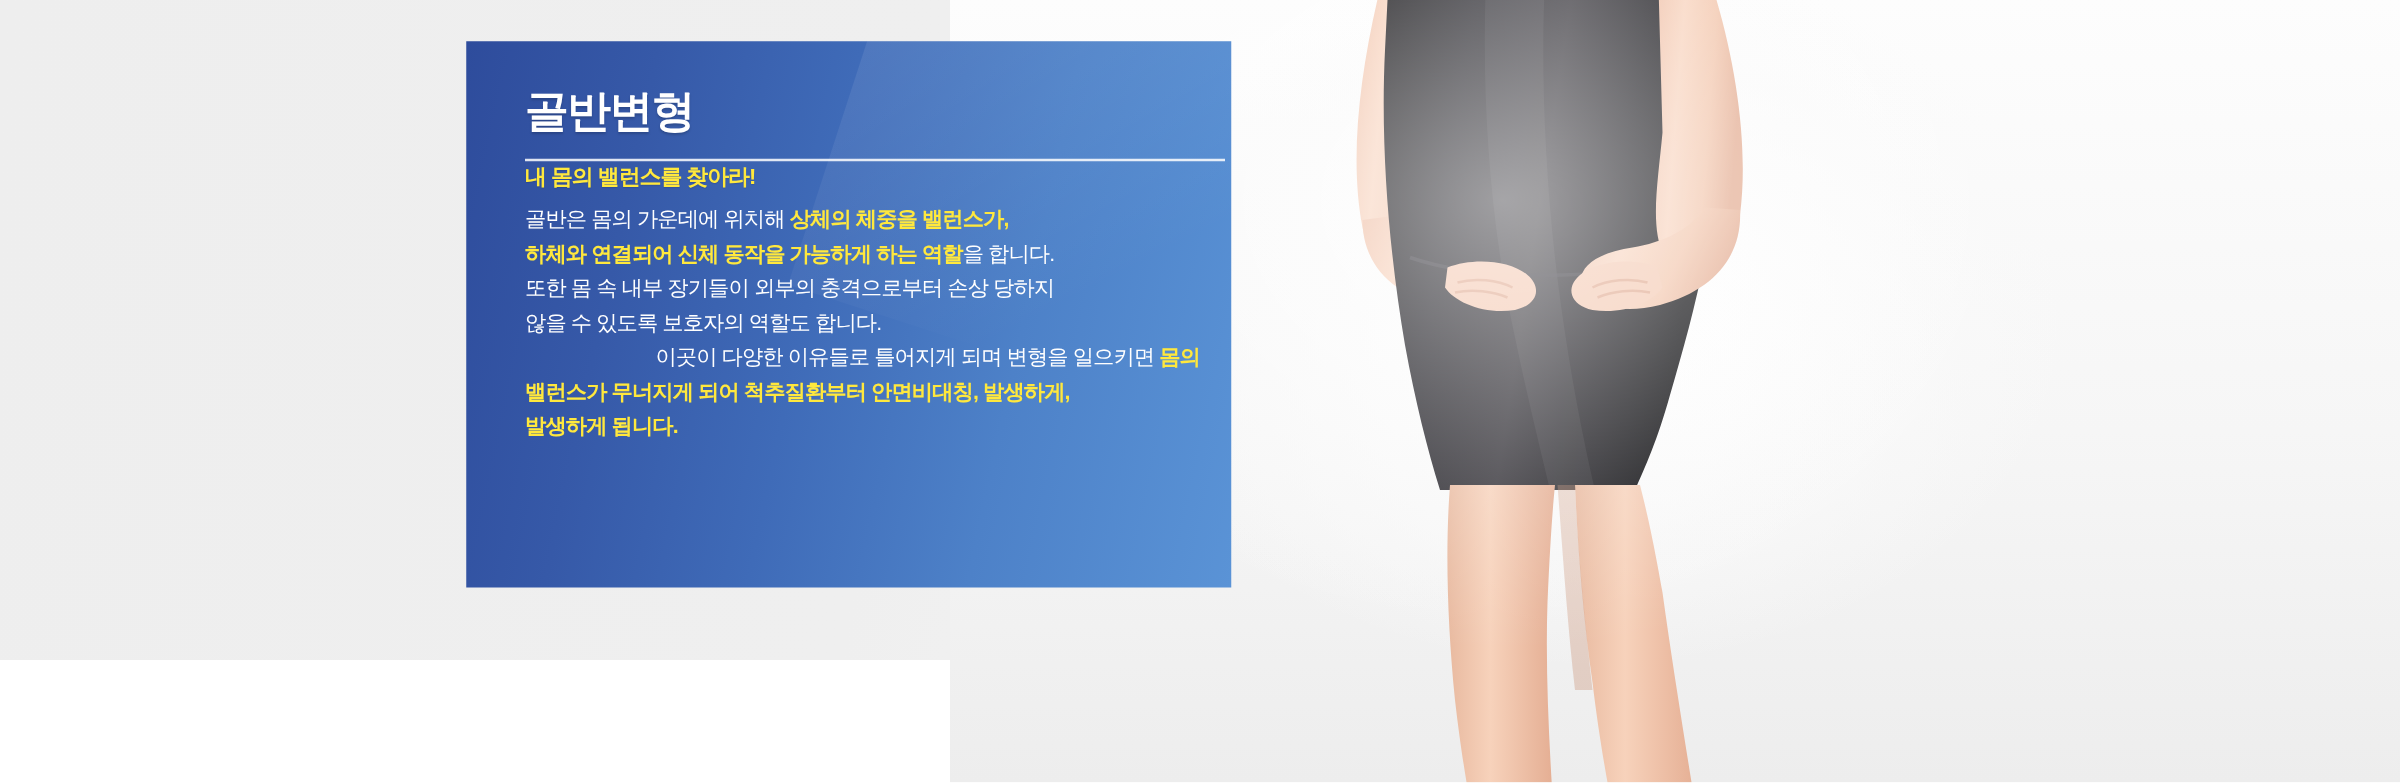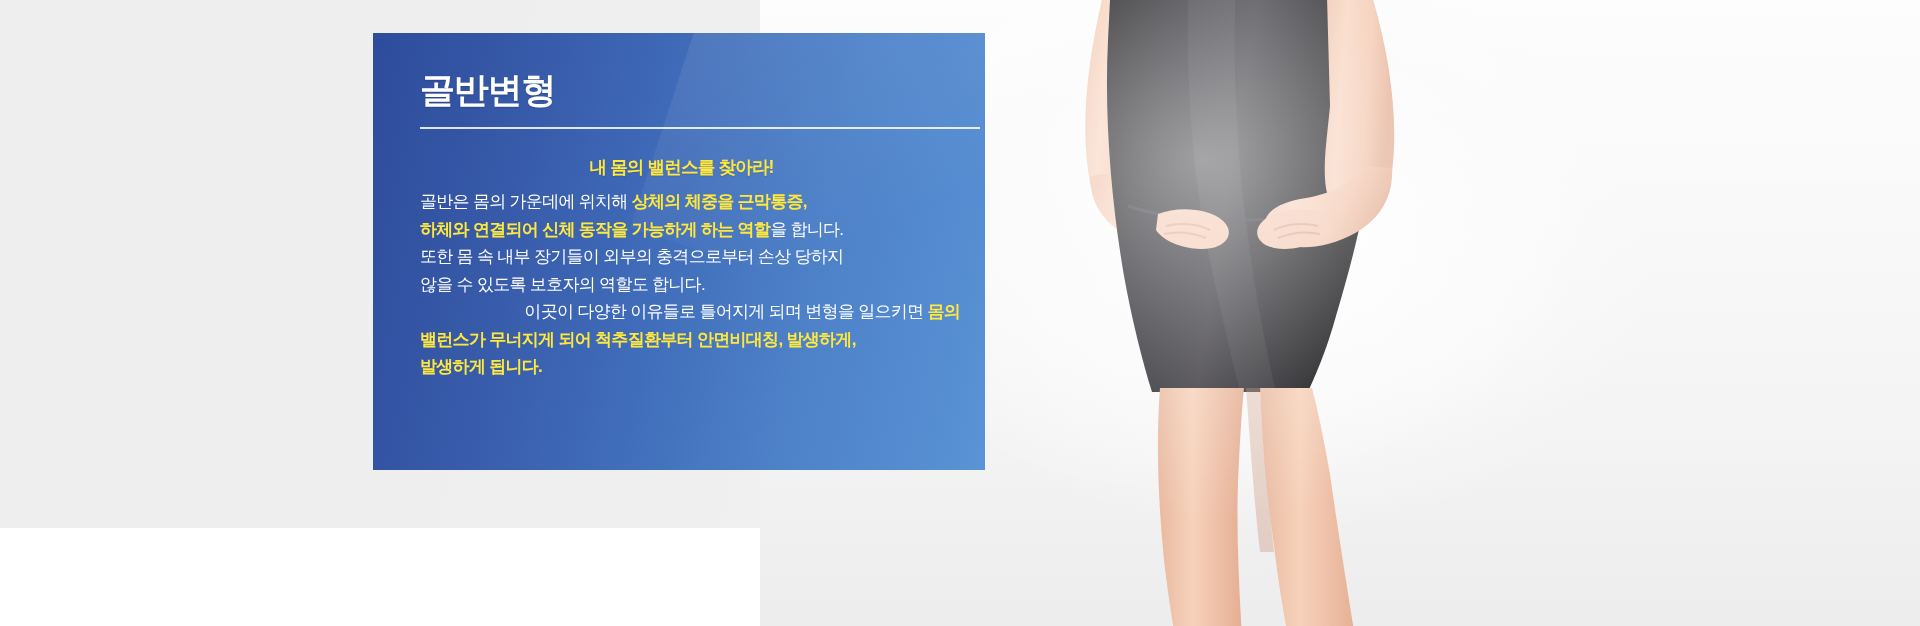--- a/index.html
+++ b/index.html
@@ -59,27 +59,25 @@
     text-shadow: 0 1px 2px rgba(0,0,0,.18);
   }
   .title-rule {
     margin-top: 16px;
     height: 2px;
     width: 560px;
     background: rgba(255,255,255,.85);
   }
 
   .panel-sub {
-    margin-top: 26px;
     color: #ffe83d;
     font-size: 17.5px;
     font-weight: 700;
     letter-spacing: -0.8px;
     text-shadow: 0 1px 1px rgba(0,0,0,.12);
-    text-align: center;
   }
 
   .panel-body {
     margin-top: 9px;
     color: #ffffff;
     font-size: 17px;
     line-height: 1.62;
     letter-spacing: -0.7px;
     width: 540px;
   }
@@ -155,21 +153,21 @@
   </div>
 
   <div class="panel">
     <div class="panel-sheen"></div>
     <div class="panel-inner">
       <h1 class="panel-title">골반변형</h1>
       <div class="title-rule"></div>
       <div class="panel-sub">내 몸의 밸런스를 찾아라!</div>
       <div class="panel-body" id="panel-body">
           <p>
-            <span style="display: block;"><span>골반은  몸의  가운데에  위치해  </span><span class="hl">상체의  체중을  근막통증,</span></span>
+            <span style="display: block;"><span>골반은  몸의  가운데에  위치해  </span><span class="hl">상체의  체중을  밸런스가,</span></span>
             <span style="display: block;"><span class="hl">하체와 연결되어 신체 동작을 가능하게 하는 역할</span><span>을  합니다.</span></span>
           </p>
           <p>
             <span style="display: block;"><span>또한  몸  속  내부  장기들이  외부의  충격으로부터  손상  당하지</span></span>
             <span style="display: block;"><span>않을 수 있도록 보호자의 역할도 합니다.</span></span>
           </p>
           <p>
             <span style="display: block; text-align: right;"><span>이곳이 다양한 이유들로 틀어지게 되며 변형을 일으키면 </span><span class="hl">몸의</span></span>
             <span style="display: block;"><span class="hl">밸런스가 무너지게 되어 척추질환부터 안면비대칭, 발생하게,</span></span>
             <span style="display: block;"><span class="hl">발생하게 됩니다.</span></span>

